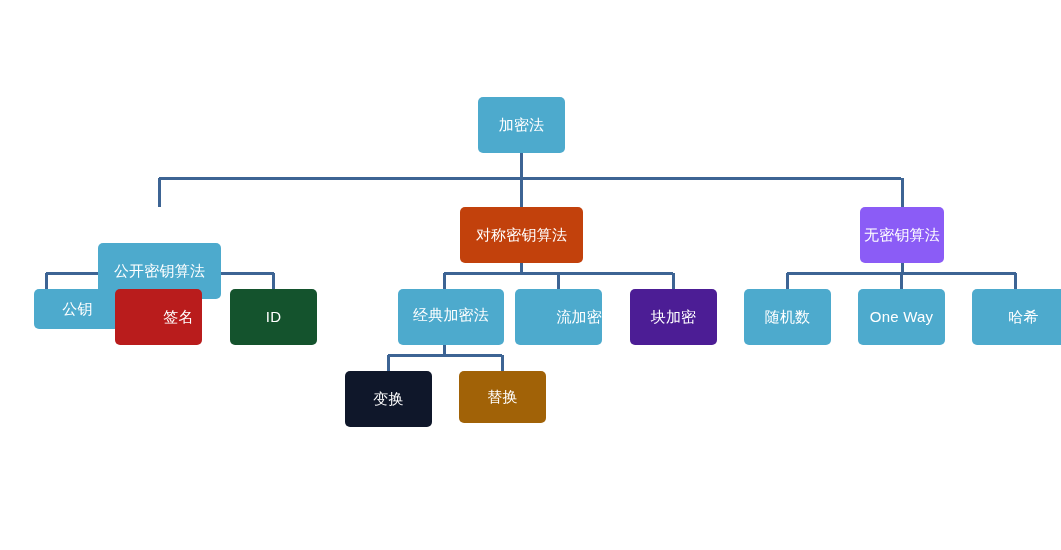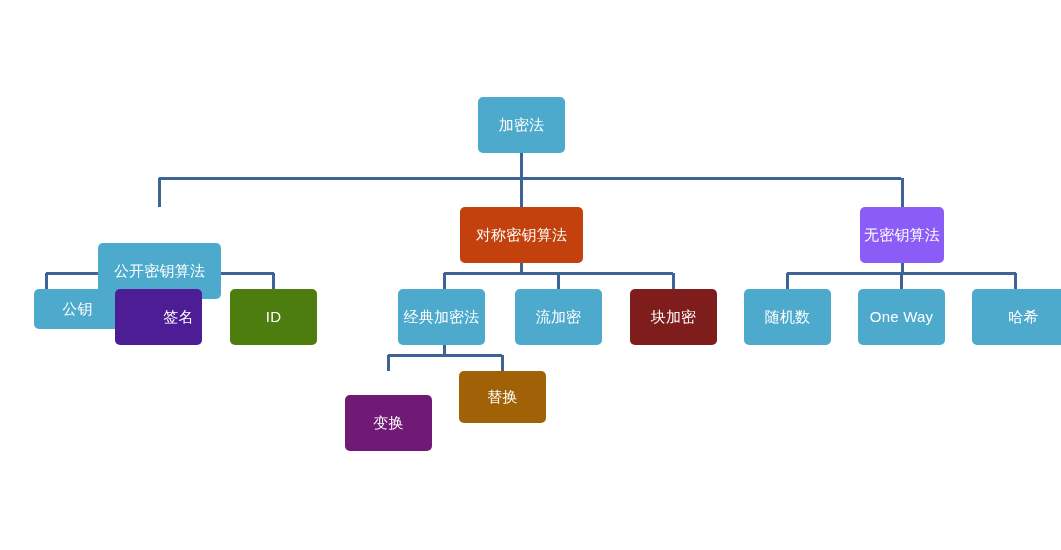--- a/index.html
+++ b/index.html
@@ -83,44 +83,44 @@
       </div>
       <div class="node lvl1" style="left: 460px; top: 207px; width: 123px; height: 56px; background: #c2410c; color: rgb(255, 255, 255);">
         <span>对称密钥算法</span>
       </div>
       <div class="node lvl1" style="left: 860px; top: 207px; width: 84px; height: 56px; background: #8b5cf6; color: rgb(255, 255, 255);">
         <span>无密钥算法</span>
       </div>
       <div class="node lvl2" style="left: 3px; top: 289px; width: 87px; height: 40px; background: rgb(77, 170, 205); color: rgb(255, 255, 255); margin-left: 31px;">
         <span>公钥</span>
       </div>
-      <div class="node lvl2" style="left: 115px; top: 289px; width: 87px; height: 56px; background: #4c1d95; color: rgb(255, 255, 255); padding-left: 40px;">
+      <div class="node lvl2" style="left: 115px; top: 289px; width: 87px; height: 56px; background: #b91c1c; color: rgb(255, 255, 255); padding-left: 40px;">
         <span>签名</span>
       </div>
-      <div class="node lvl2" style="left: 230px; top: 289px; width: 87px; height: 56px; background: #4d7c0f; color: rgb(255, 255, 255);">
+      <div class="node lvl2" style="left: 230px; top: 289px; width: 87px; height: 56px; background: #14532d; color: rgb(255, 255, 255);">
         <span>ID</span>
       </div>
-      <div class="node lvl2" style="left: 398px; top: 289px; width: 87px; height: 56px; background: rgb(77, 170, 205); color: rgb(255, 255, 255);">
+      <div class="node lvl2" style="left: 398px; top: 289px; width: 106px; height: 56px; background: rgb(77, 170, 205); color: rgb(255, 255, 255); font-family: Liberation Mono, monospace;">
         <span>经典加密法</span>
       </div>
-      <div class="node lvl2" style="left: 515px; top: 289px; width: 87px; height: 56px; background: rgb(77, 170, 205); color: rgb(255, 255, 255);">
+      <div class="node lvl2" style="left: 515px; top: 289px; width: 87px; height: 56px; background: rgb(77, 170, 205); color: rgb(255, 255, 255); justify-content: flex-end;">
         <span>流加密</span>
       </div>
-      <div class="node lvl2" style="left: 630px; top: 289px; width: 87px; height: 56px; background: #7f1d1d; color: rgb(255, 255, 255);">
+      <div class="node lvl2" style="left: 630px; top: 289px; width: 87px; height: 56px; background: #4c1d95; color: rgb(255, 255, 255);">
         <span>块加密</span>
       </div>
       <div class="node lvl2" style="left: 744px; top: 289px; width: 87px; height: 56px; background: rgb(77, 170, 205); color: rgb(255, 255, 255);">
         <span>随机数</span>
       </div>
       <div class="node lvl2" style="left: 858px; top: 289px; width: 87px; height: 56px; background: rgb(77, 170, 205); color: rgb(255, 255, 255);">
         <span>One Way</span>
       </div>
       <div class="node lvl2" style="left: 972px; top: 289px; width: 103px; height: 56px; background: rgb(77, 170, 205); color: rgb(255, 255, 255);">
         <span>哈希</span>
       </div>
-      <div class="node lvl3" style="left: 345px; top: 371px; width: 87px; height: 56px; background: #701a75; color: rgb(255, 255, 255); margin-top: 24px;">
+      <div class="node lvl3" style="left: 345px; top: 371px; width: 87px; height: 56px; background: #0f172a; color: rgb(255, 255, 255);">
         <span>变换</span>
       </div>
       <div class="node lvl3" style="left: 459px; top: 371px; width: 87px; height: 52px; background: #a16207; color: rgb(255, 255, 255);">
         <span>替换</span>
       </div>
     </div>
 </div>
 
 </body></html>

